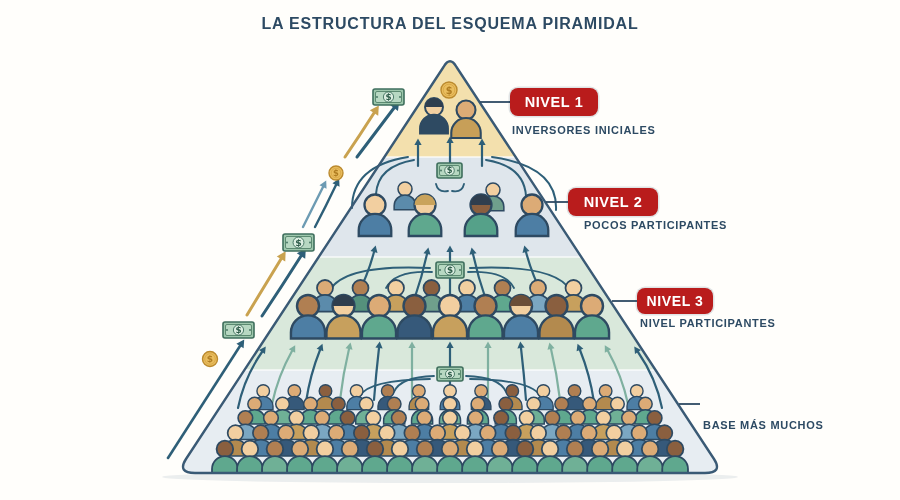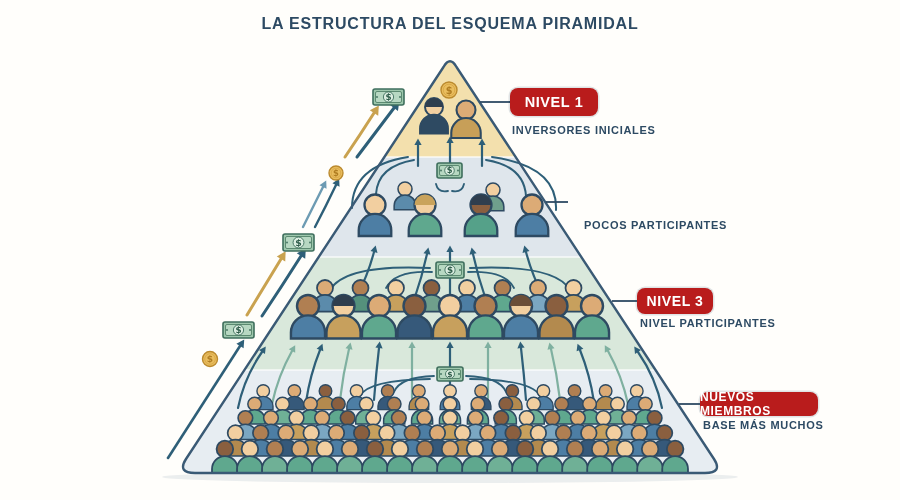--- a/index.html
+++ b/index.html
@@ -624,20 +624,20 @@
           <text x="336" y="176.15" font-size="8.4" font-weight="bold" fill="#b07d22" text-anchor="middle" font-family="DejaVu Sans, sans-serif">$</text>
         </g>
       </g>
   </svg>
 
   <div class="title">LA ESTRUCTURA DEL ESQUEMA PIRAMIDAL</div>
 
   <div class="badge b1">NIVEL 1</div>
   <div class="caption c1">INVERSORES INICIALES</div>
 
+  <div class="badge b2">NIVEL 2</div>
   <div class="caption c2">POCOS PARTICIPANTES</div>
 
   <div class="badge b3">NIVEL 3</div>
   <div class="caption c3">NIVEL PARTICIPANTES</div>
 
-  <div class="badge b4">NUEVOS MIEMBROS</div>
   <div class="caption c4">BASE MÁS MUCHOS</div>
 </div>
 
 </body></html>

